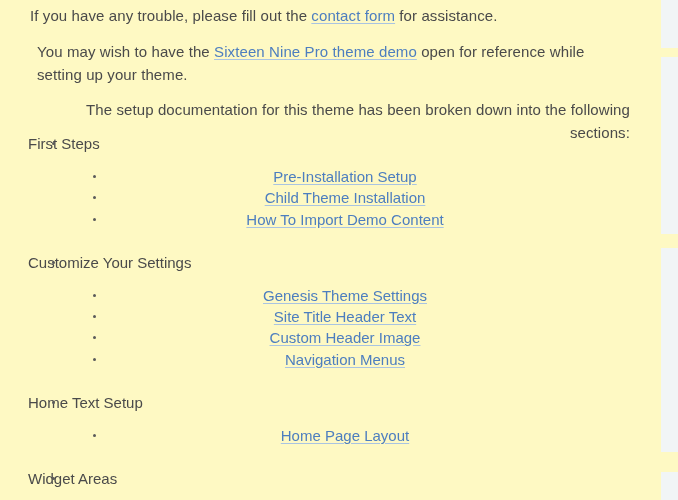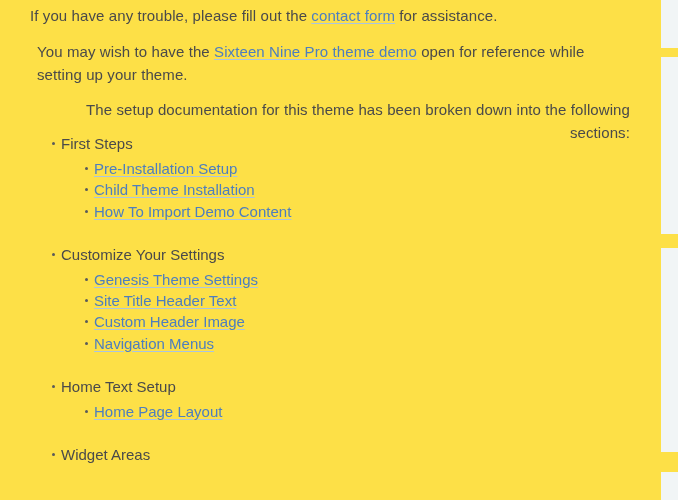--- a/index.html
+++ b/index.html
@@ -11,21 +11,21 @@
     width: 678px;
     height: 500px;
     overflow: hidden;
     font-family: "Liberation Sans", sans-serif;
     color: #4a4a4a;
   }
   .page {
     position: relative;
     width: 678px;
     height: 500px;
-    background: #fde047;
+    background: #fef9c3;
   }
   
   .content {
     position: absolute;
     left: 0;
     top: 0;
     width: 620px;
     padding: 0;
   }
   .para {
@@ -61,36 +61,37 @@
   }
   ul.lvl1 > li.group {
     margin: 0 0 22px 0;
     padding: 0;
   }
   .grouptitle {
     position: relative;
     font-size: 15px;
     line-height: 21px;
     color: #4a4a4a;
-    padding-left: 61px;
+    padding-left: 28px;
   }
   .grouptitle::before {
     content: "";
     position: absolute;
     left: 52px;
     top: 9px;
     width: 3px;
     height: 3px;
     border-radius: 50%;
     background: #5a5a5a;
   }
   ul.lvl2 {
     list-style: none;
-    margin: 4px;
+    margin: 12px;
     padding: 0;
+    text-align: center;
   }
   ul.lvl2 > li {
     position: relative;
     font-size: 15px;
     line-height: 21.3px;
     padding-left: 90px;
   }
   ul.lvl2 > li::before {
     content: "";
     position: absolute;

